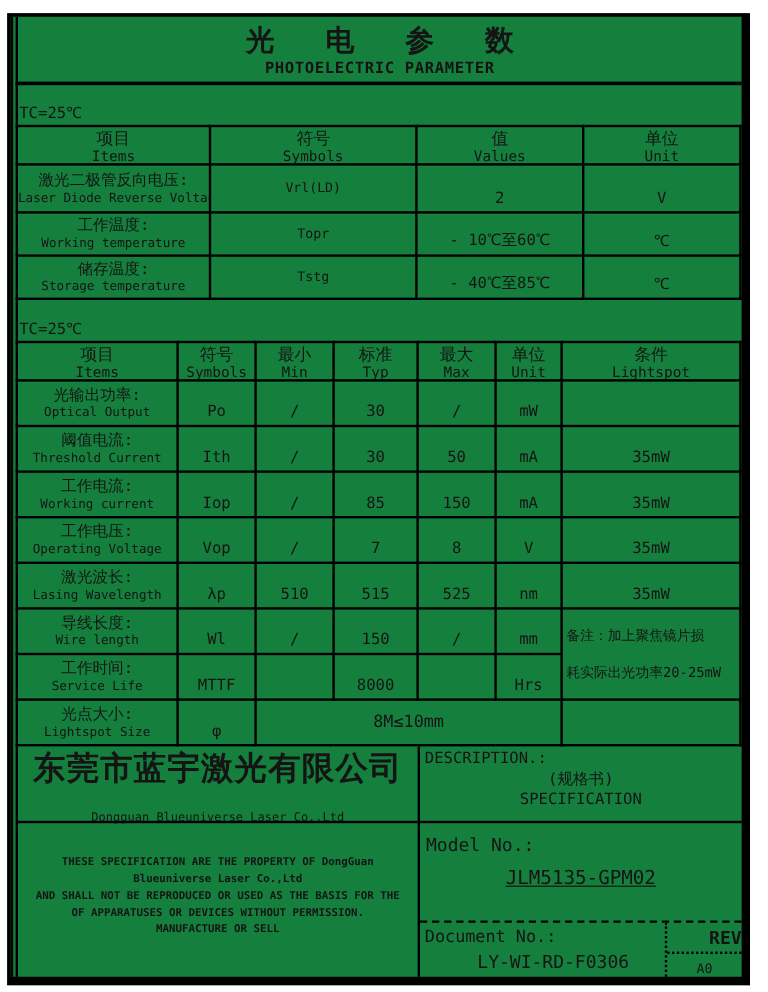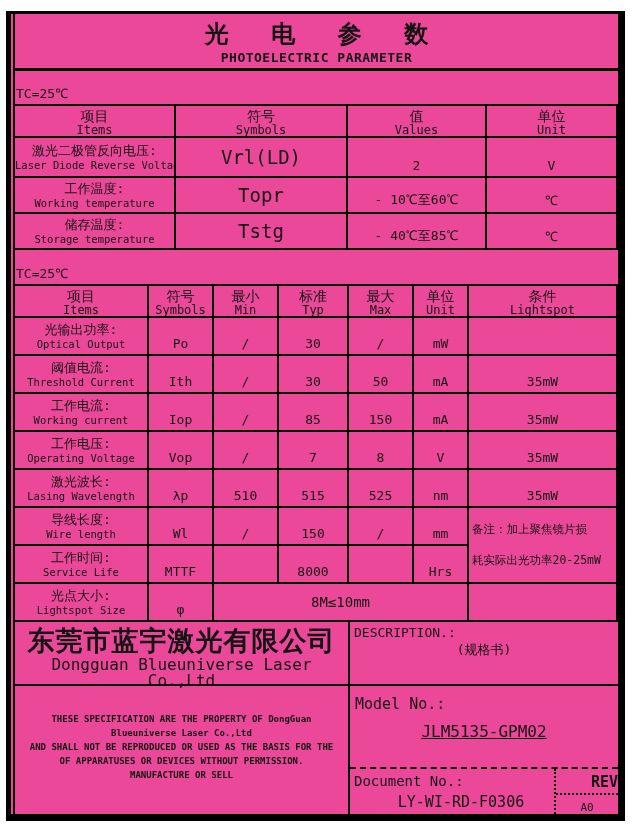--- a/index.html
+++ b/index.html
@@ -4,21 +4,21 @@
 <style>
   html,body{margin:0;padding:0;}
   body{
     width:640px;height:827px;background:#ffffff;position:relative;
     font-family:"DejaVu Sans Mono","Liberation Mono",monospace;color:#141414;
     -webkit-font-smoothing:antialiased;
   }
   .sheet{
     position:absolute;left:6px;top:11px;width:619px;height:810px;
     box-sizing:border-box;border:3px solid #000;border-right-width:7px;border-bottom-width:7px;
-    background:#ec4899;
+    background:#15803d;
   }
   .inner{
     height:100%;box-sizing:border-box;border-left:2px solid #000;padding-left:2px;
     display:flex;flex-direction:column;
   }
   .inner > *{box-sizing:border-box;border-left:2px solid #000;}
 
   
   .title-block{height:61px;border-bottom:3px solid #000;text-align:center;padding-top:7px;}
   .title-cn{font-size:24px;line-height:26px;letter-spacing:14px;text-indent:14px;font-weight:bold;}
@@ -30,38 +30,38 @@
 
   
   table{border-collapse:collapse;width:100%;table-layout:fixed;}
   td{border:2px solid #000;padding:0;text-align:center;overflow:hidden;}
   .hdr td{vertical-align:middle;padding-top:2px;}
   .hcn{font-size:14px;line-height:16px;}
   .hen{font-size:12px;line-height:12px;}
   .item-td{vertical-align:middle;}
   .cn{font-size:13px;line-height:17px;}
   .en{font-size:10.5px;line-height:13px;white-space:nowrap;}
-  .mid{vertical-align:middle;font-size:19px;}
+  .mid{vertical-align:middle;font-size:11px;}
   .bot{vertical-align:bottom;font-size:13px;padding-bottom:3px;}
   .t1 td{height:31px;}
   .t1 tr.r0 td{height:26px;}
   .t1 tr.r1 td{height:35px;}
   .t2 td{height:33px;}
   .t2 tr.r0 td{height:25px;}
   .note-td{vertical-align:top;text-align:left;padding:15px 0 3px 3px;}
   .note-line1,.note-line2{font-size:11.5px;line-height:12px;white-space:nowrap;}
   .note-line1{margin-bottom:19px;}
   .spot-td{vertical-align:middle;font-size:14px;border-radius:14px;}
 
   
   .footer{height:203px;display:flex;}
   .f-left{width:333px;border-right:2px solid #000;display:flex;flex-direction:column;}
   .company{height:64px;border-bottom:2px solid #000;text-align:center;padding-top:3px;box-sizing:border-box;}
   .company-cn{font-size:27px;line-height:31px;letter-spacing:1px;font-weight:bold;}
-  .company-en{font-size:16px;line-height:16px;margin-top:1px;}
+  .company-en{font-size:10px;line-height:16px;margin-top:18px;}
   .disclaimer{flex:1;text-align:center;padding-top:26px;font-size:9px;line-height:14px;font-weight:bold;}
   .f-right{flex:1;display:flex;flex-direction:column;}
   .description{height:64px;border-bottom:2px solid #000;padding:3px 4px 0;box-sizing:border-box;}
   .desc-label{font-size:13px;text-align:left;line-height:16px;}
   .desc-cn{font-size:13px;text-align:center;line-height:17px;}
   .desc-en{font-size:13px;text-align:center;line-height:17px;}
   .model{height:81px;padding:9px 5px 0;box-sizing:border-box;}
   .model-label{font-size:15px;text-align:left;line-height:18px;}
   .model-value{font-size:16px;text-align:center;margin-top:9px;text-decoration:underline;}
   .docrev{flex:1;border-top:2px dashed #000;display:flex;}
@@ -293,20 +293,21 @@
           <div>Blueuniverse Laser Co.,Ltd</div>
           <div>AND SHALL NOT BE REPRODUCED OR USED AS THE BASIS FOR THE</div>
           <div>OF APPARATUSES OR DEVICES WITHOUT PERMISSION.</div>
           <div>MANUFACTURE OR SELL</div>
         </div>
       </div>
       <div class="f-right">
         <div class="description">
           <div class="desc-label">DESCRIPTION.:</div>
           <div class="desc-cn">(规格书)</div>
+          <div class="desc-en">SPECIFICATION</div>
         </div>
         <div class="model">
           <div class="model-label">Model No.:</div>
           <div class="model-value">JLM5135-GPM02</div>
         </div>
         <div class="docrev">
           <div class="doc">
             <div class="doc-label">Document No.:</div>
             <div class="doc-value">LY-WI-RD-F0306</div>
           </div>

